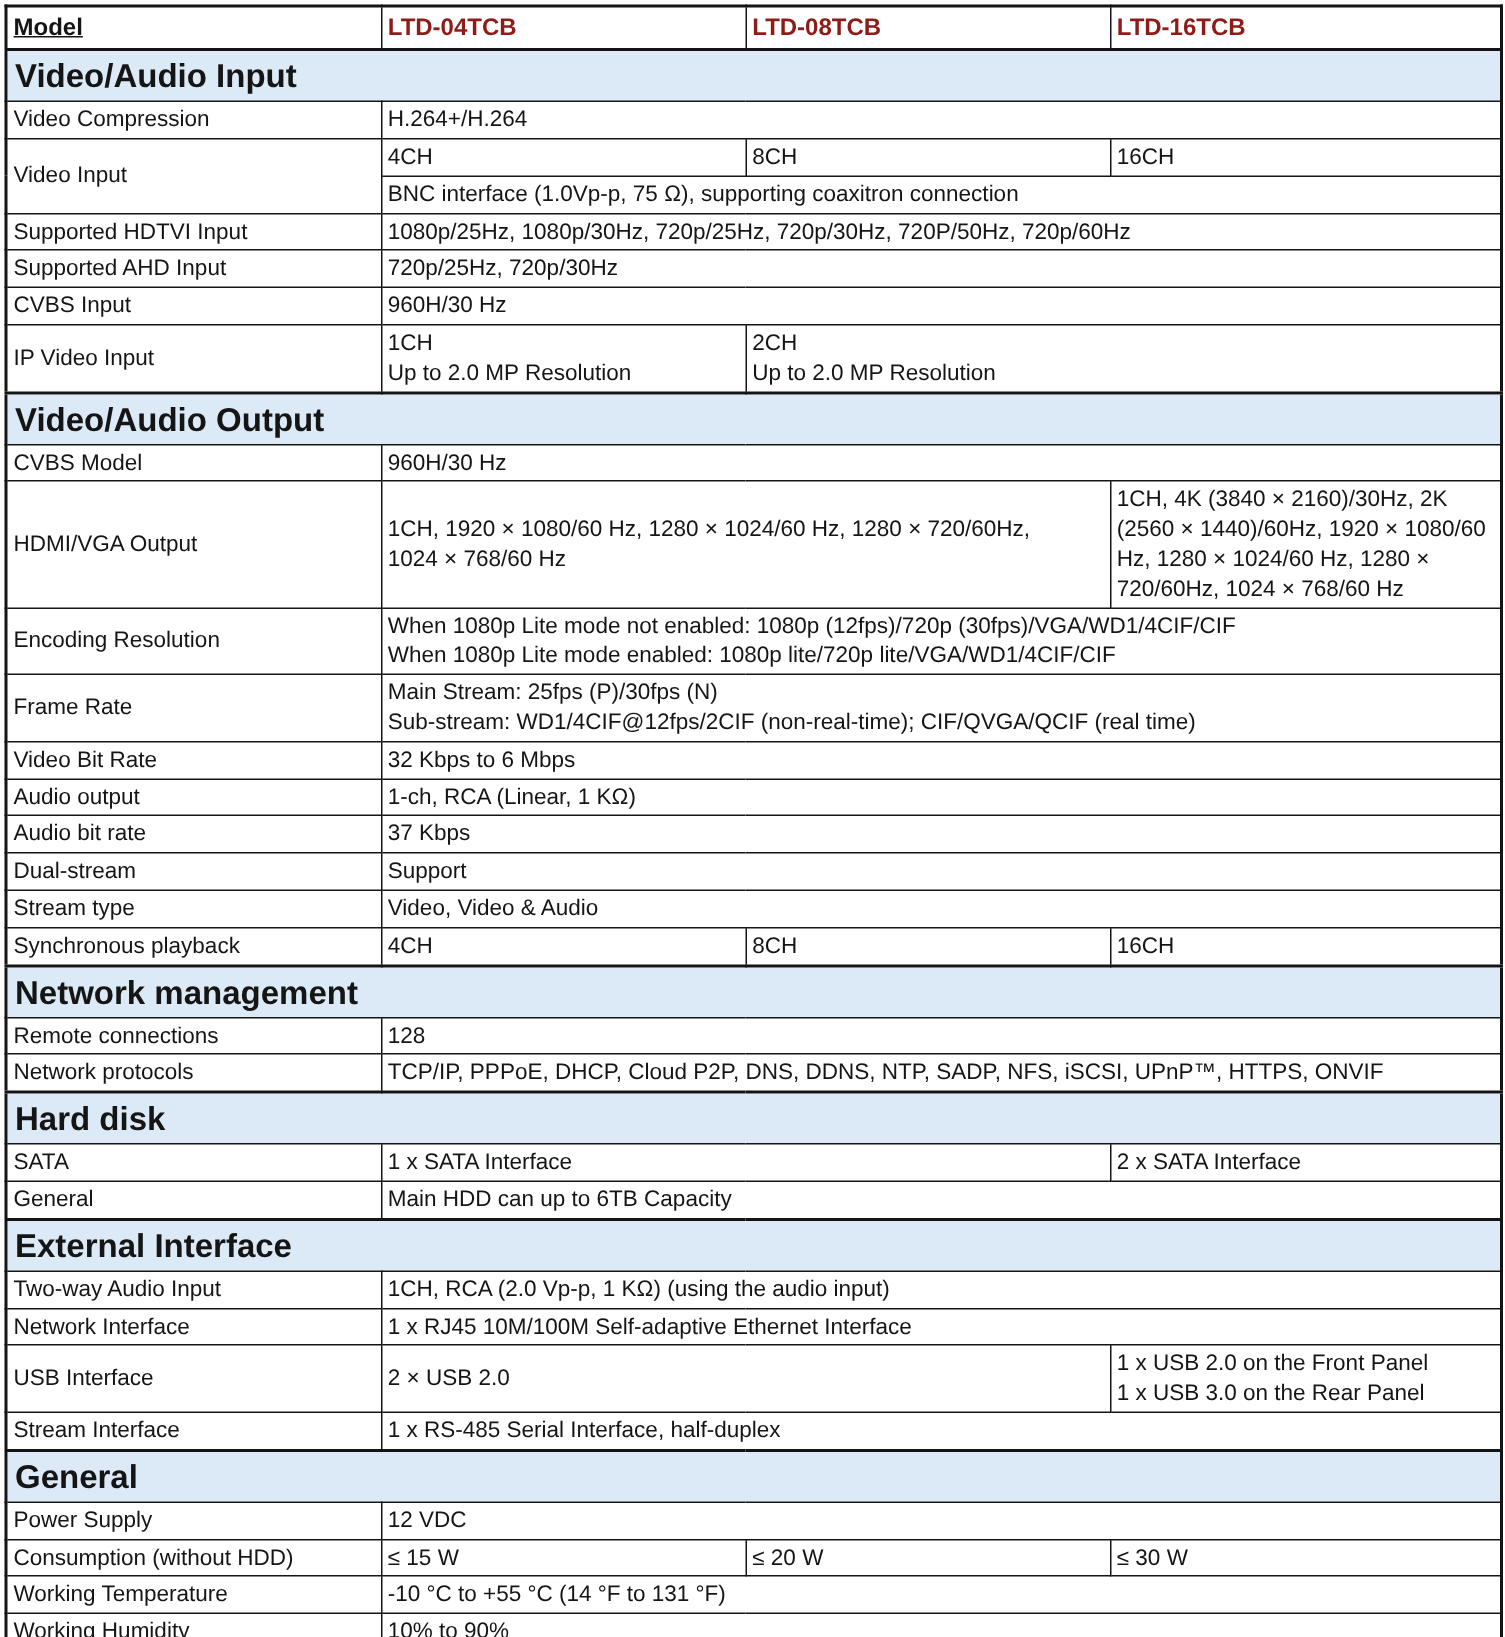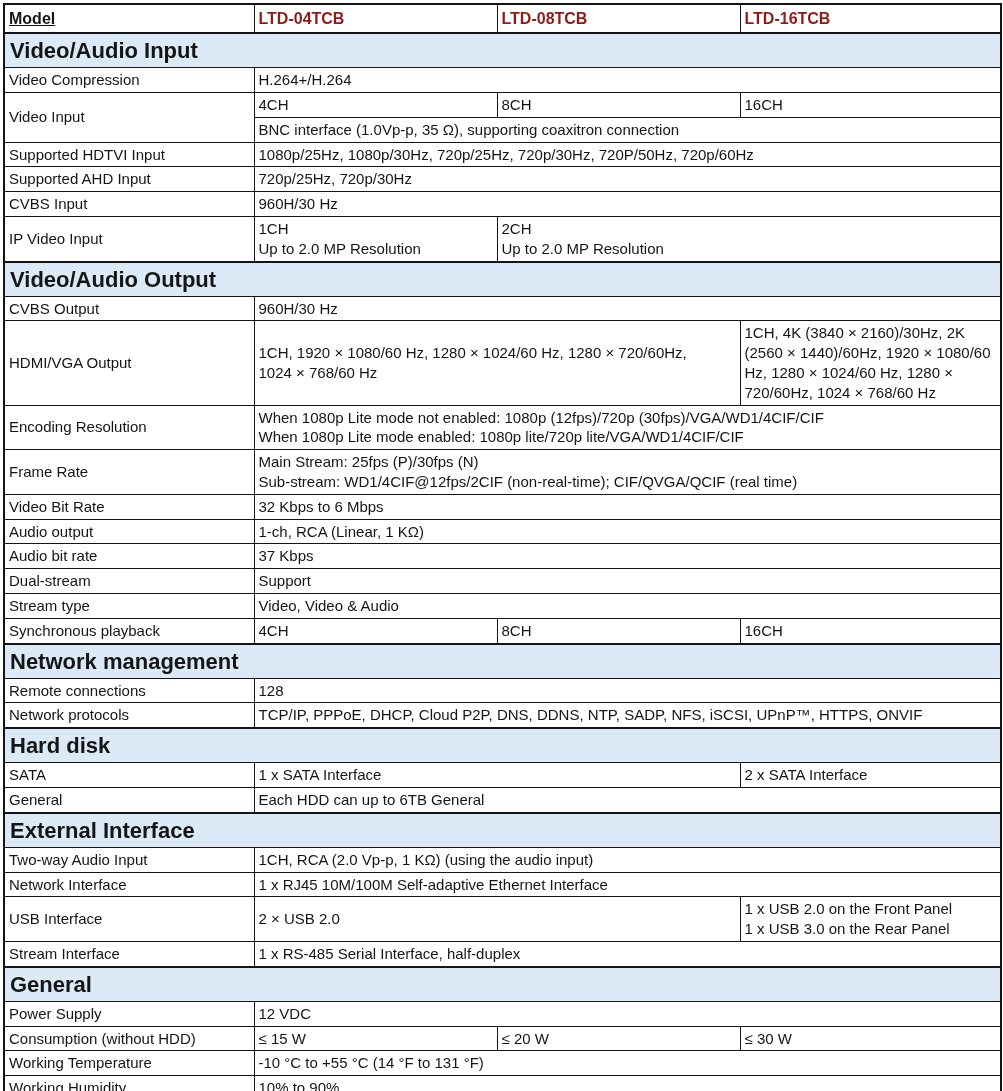--- a/index.html
+++ b/index.html
@@ -63,21 +63,21 @@
         <td class="label" rowspan="1">Video Compression</td>
         <td class="value" colspan="3">H.264+/H.264</td>
       </tr>
       <tr>
         <td class="label" rowspan="2">Video Input</td>
         <td class="value" colspan="1">4CH</td>
         <td class="value" colspan="1">8CH</td>
         <td class="value" colspan="1">16CH</td>
       </tr>
       <tr>
-        <td class="value" colspan="3">BNC interface (1.0Vp-p, 35 Ω), supporting coaxitron connection</td>
+        <td class="value" colspan="3">BNC interface (1.0Vp-p, 75 Ω), supporting coaxitron connection</td>
       </tr>
       <tr>
         <td class="label" rowspan="1">Supported HDTVI Input</td>
         <td class="value" colspan="3">1080p/25Hz, 1080p/30Hz, 720p/25Hz, 720p/30Hz, 720P/50Hz, 720p/60Hz</td>
       </tr>
       <tr>
         <td class="label" rowspan="1">Supported AHD Input</td>
         <td class="value" colspan="3">720p/25Hz, 720p/30Hz</td>
       </tr>
       <tr>
@@ -88,21 +88,21 @@
         <td class="label" rowspan="1">IP Video Input</td>
         <td class="value" colspan="1">1CH
 Up to 2.0 MP Resolution</td>
         <td class="value" colspan="2">2CH
 Up to 2.0 MP Resolution</td>
       </tr>
       <tr>
         <td colspan="4" class="section">Video/Audio Output</td>
       </tr>
       <tr>
-        <td class="label" rowspan="1">CVBS Output</td>
+        <td class="label" rowspan="1">CVBS Model</td>
         <td class="value" colspan="3">960H/30 Hz</td>
       </tr>
       <tr>
         <td class="label" rowspan="1">HDMI/VGA Output</td>
         <td class="value" colspan="2">1CH, 1920 × 1080/60 Hz, 1280 × 1024/60 Hz, 1280 × 720/60Hz,
 1024 × 768/60 Hz</td>
         <td class="value" colspan="1">1CH, 4K (3840 × 2160)/30Hz, 2K (2560 × 1440)/60Hz, 1920 × 1080/60 Hz, 1280 × 1024/60 Hz, 1280 × 720/60Hz, 1024 × 768/60 Hz</td>
       </tr>
       <tr>
         <td class="label" rowspan="1">Encoding Resolution</td>
@@ -154,21 +154,21 @@
       <tr>
         <td colspan="4" class="section">Hard disk</td>
       </tr>
       <tr>
         <td class="label" rowspan="1">SATA</td>
         <td class="value" colspan="2">1 x SATA Interface</td>
         <td class="value" colspan="1">2 x SATA Interface</td>
       </tr>
       <tr>
         <td class="label" rowspan="1">General</td>
-        <td class="value" colspan="3">Each HDD can up to 6TB General</td>
+        <td class="value" colspan="3">Main HDD can up to 6TB Capacity</td>
       </tr>
       <tr>
         <td colspan="4" class="section">External Interface</td>
       </tr>
       <tr>
         <td class="label" rowspan="1">Two-way Audio Input</td>
         <td class="value" colspan="3">1CH, RCA (2.0 Vp-p, 1 KΩ) (using the audio input)</td>
       </tr>
       <tr>
         <td class="label" rowspan="1">Network Interface</td>

